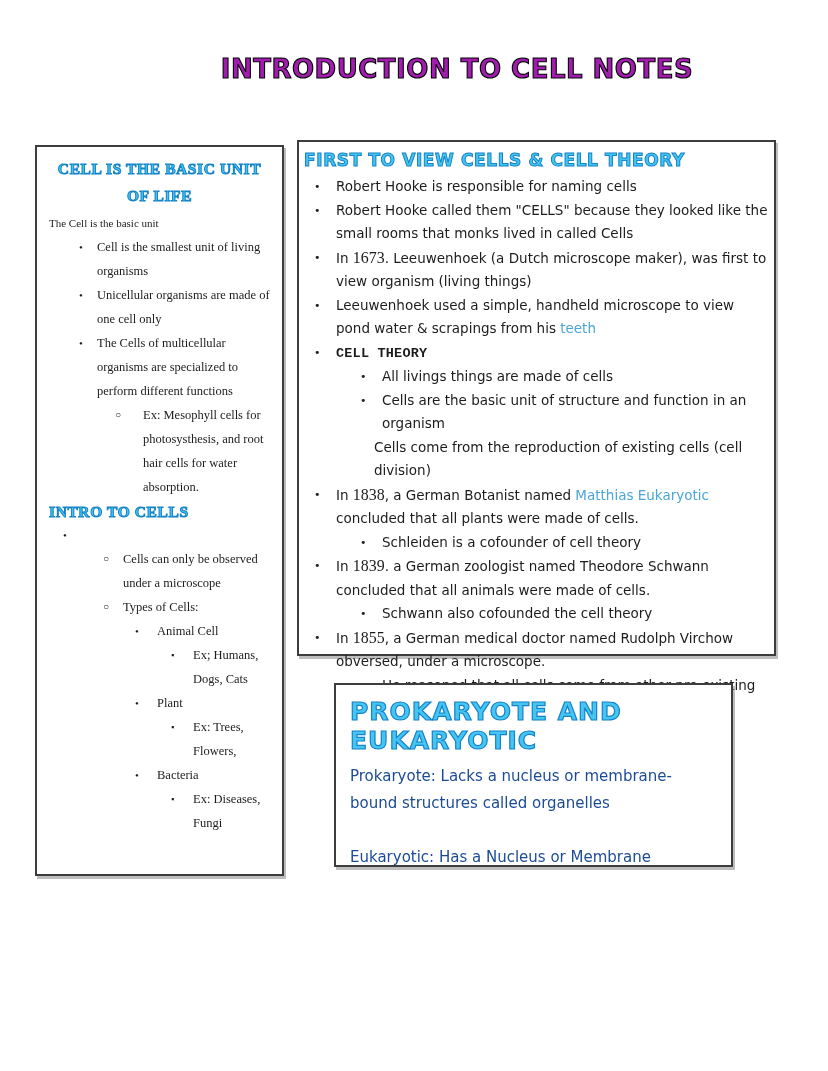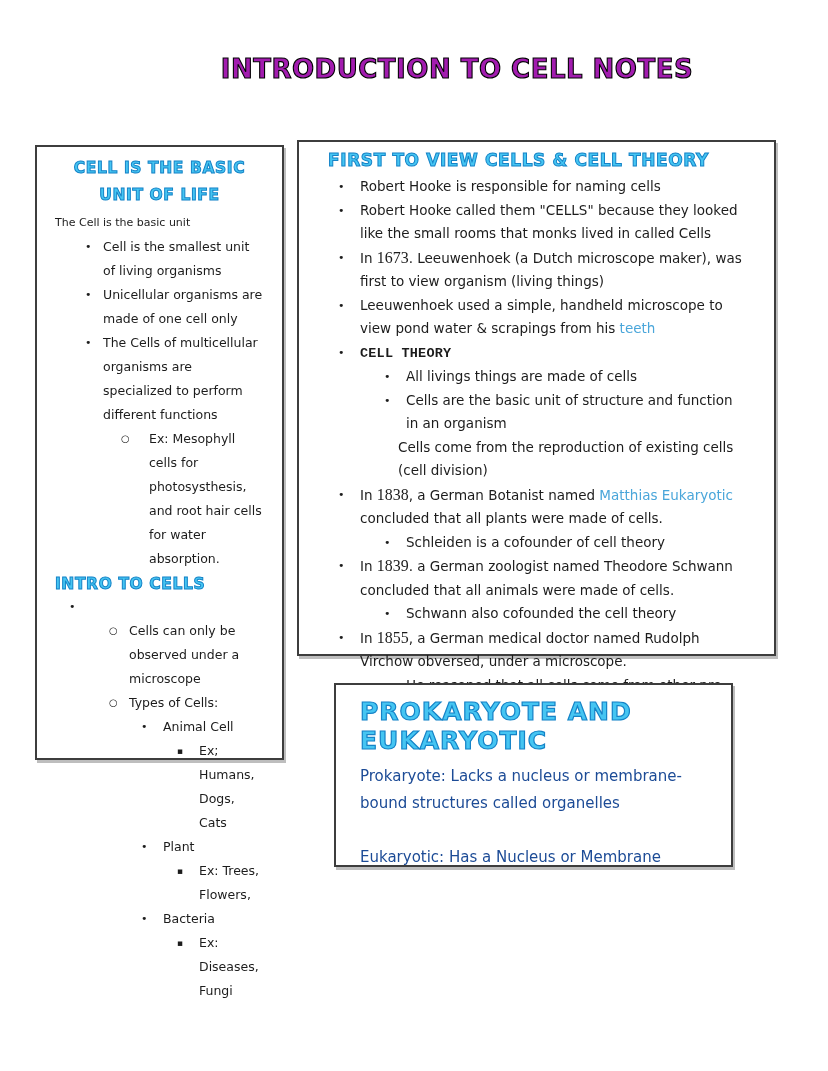--- a/index.html
+++ b/index.html
@@ -19,23 +19,23 @@
     margin-left:43px;
     -webkit-text-stroke:1.1px #000;
   }
   .box{
     position:absolute;
     background:#fff;
     border:2px solid #3d3d3d;
     box-shadow:2px 3px 0 rgba(125,125,125,.5);
     box-sizing:border-box;
   }
-  .left-box{left:35px;top:145px;width:249px;height:615px;padding:8px 18px;}
-  .right-box{left:297px;top:140px;width:479px;height:516px;padding:8px 29px;}
-  .prok-box{left:334px;top:683px;width:399px;height:184px;padding:12px 24px;}
+  .left-box{left:35px;top:145px;width:249px;height:731px;padding:8px 12px;font-family:Liberation Serif, serif;}
+  .right-box{left:297px;top:140px;width:479px;height:516px;padding:8px 5px;}
+  .prok-box{left:334px;top:683px;width:399px;height:184px;padding:12px 14px;}
 
   .bubble{
     font-weight:800;
     color:#45c5f2;
     -webkit-text-stroke:1px #1583c7;
     letter-spacing:.6px;
   }
   .left-head{text-align:center;font-size:15.5px;line-height:1.75;margin-bottom:2px;}
   .intro-head{font-size:15.5px;margin-top:4px;margin-bottom:2px;}
   .right-head{font-size:17px;margin-bottom:5px;}

